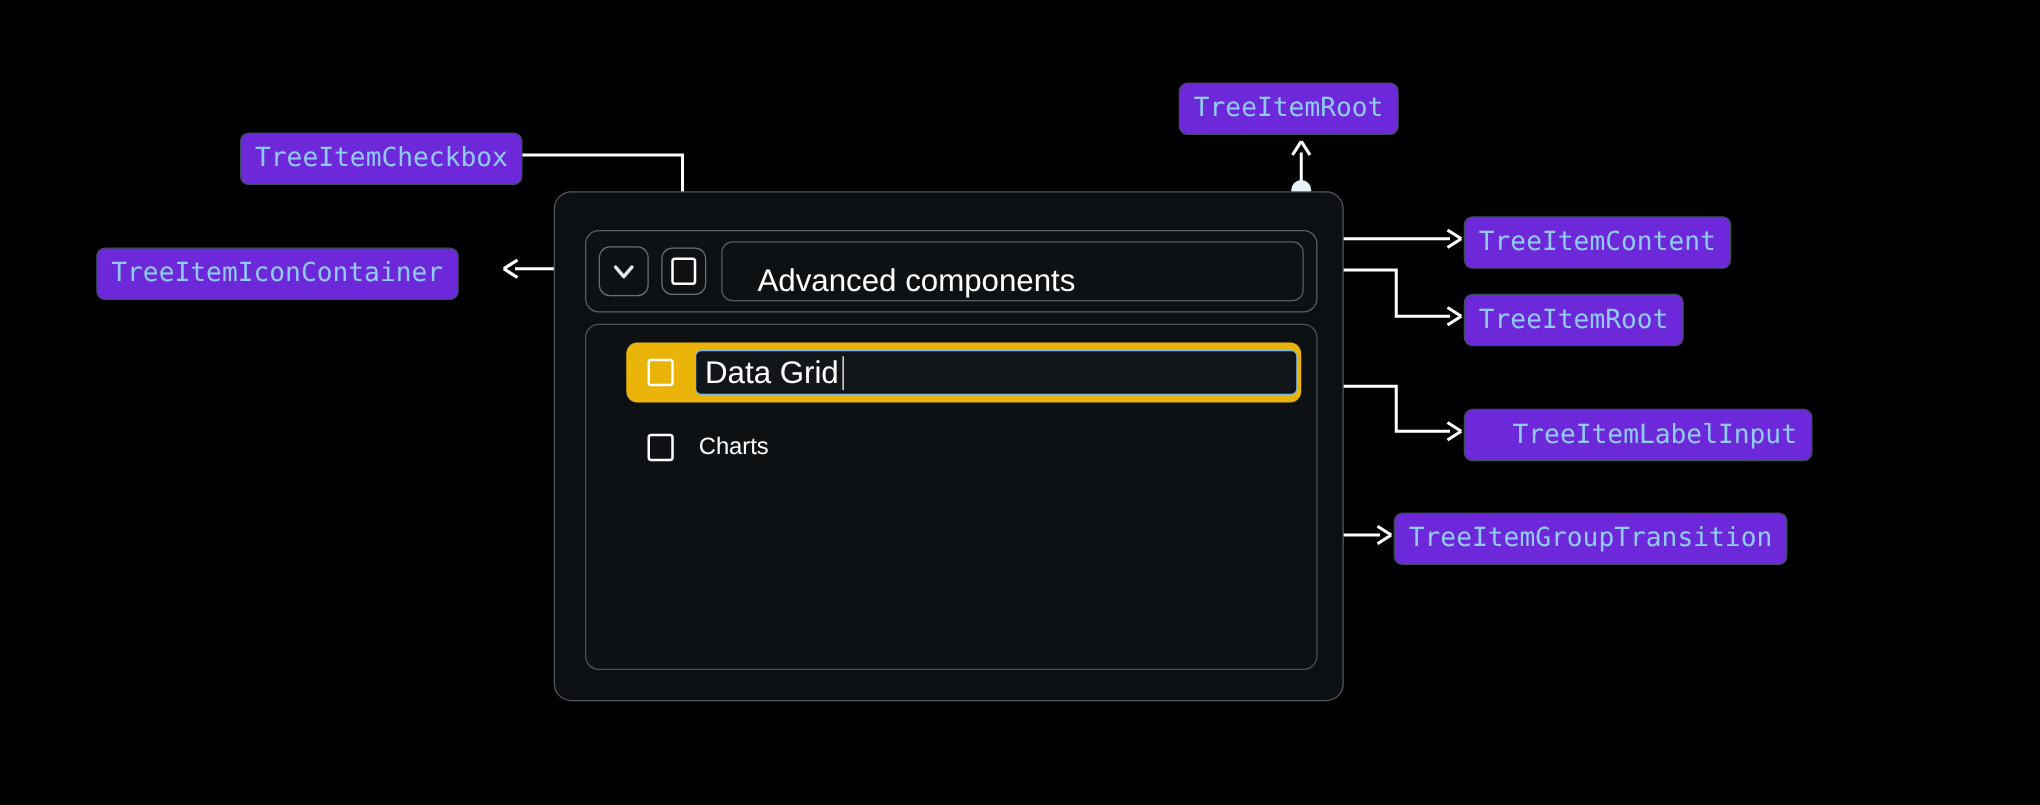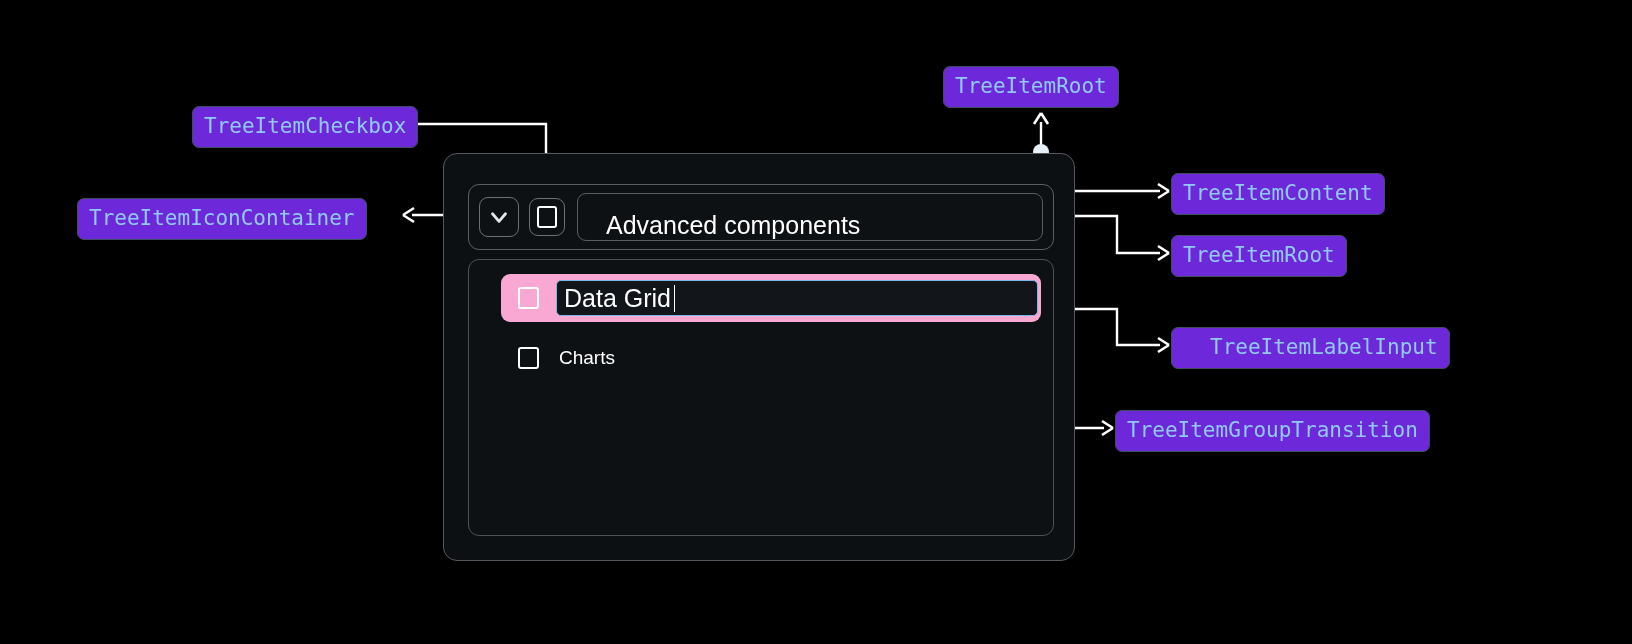--- a/index.html
+++ b/index.html
@@ -141,21 +141,21 @@
   .tree-item {
     position: relative;
     height: 48px;
     margin: 0 12px 0 32px;
     border-radius: 9px;
     display: flex;
     align-items: center;
     padding-left: 17px;
     box-sizing: border-box;
   }
-  .tree-item.selected { background: #f9a8d4; }
+  .tree-item.selected { background: #eab308; }
 
   .item-cbx {
     width: 21px;
     height: 22px;
     box-sizing: border-box;
     border: 2.5px solid #ffffff;
     border-radius: 3px;
     flex: 0 0 auto;
   }
 

